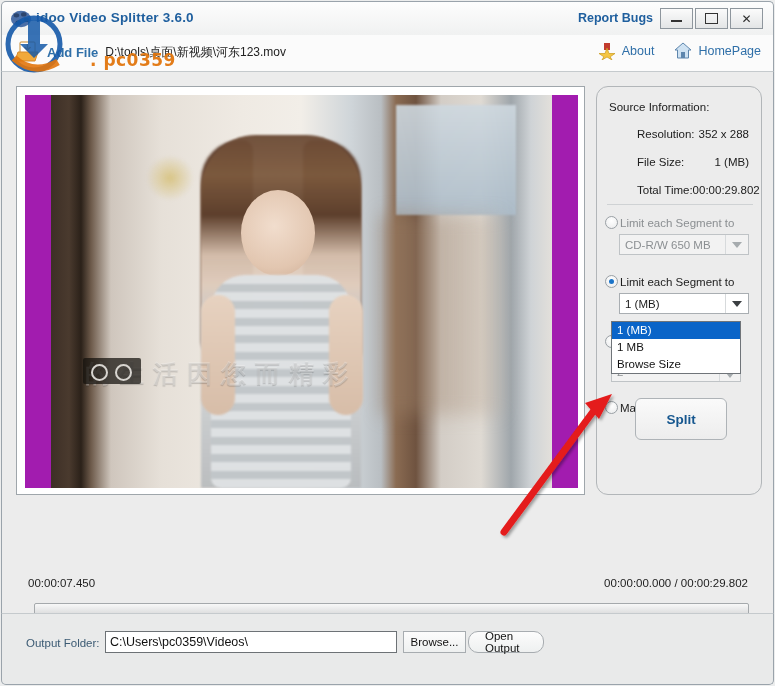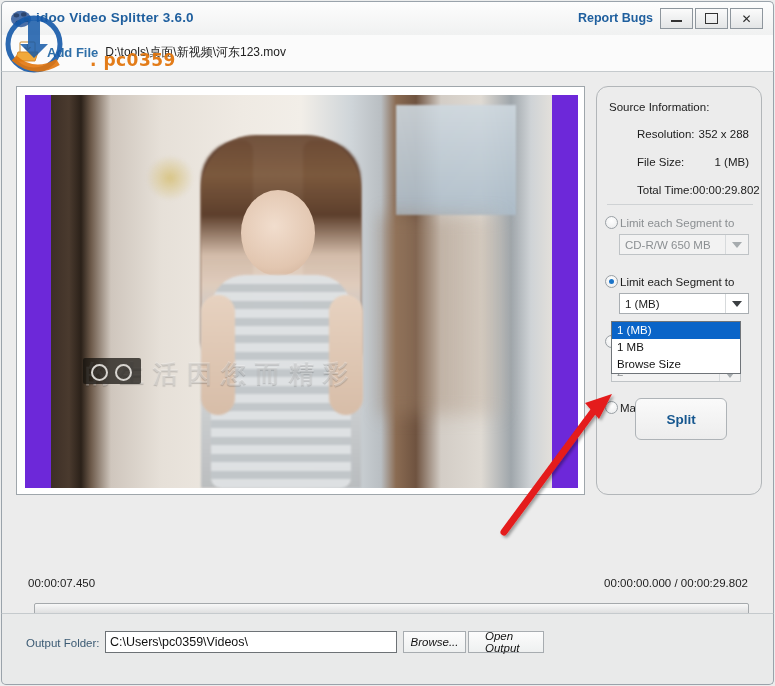--- a/index.html
+++ b/index.html
@@ -33,21 +33,21 @@
   .tb-item{display:flex;align-items:center;gap:6px;cursor:pointer;}
   .tb-item span.lbl{font-size:12.5px;color:#2f6fa8;white-space:nowrap;}
 
   
   .body{position:absolute;left:1px;top:72px;width:773px;height:541px;box-sizing:border-box;
     background:#ececec;border-left:1px solid #9aa3ab;border-right:1px solid #9aa3ab;}
 
   
   .stage{position:absolute;left:14px;top:14px;width:569px;height:409px;box-sizing:border-box;
     background:#ffffff;border:1px solid #9fa6ab;}
-  .video{position:absolute;left:8px;top:8px;width:553px;height:393px;background:#6d28d9;overflow:hidden;}
+  .video{position:absolute;left:8px;top:8px;width:553px;height:393px;background:#a21caf;overflow:hidden;}
   .vframe{position:absolute;left:26px;top:0;width:501px;height:393px;overflow:hidden;
      background:
        radial-gradient(ellipse 120px 200px at 46% 55%, rgba(120,80,60,.0) 0%, rgba(0,0,0,0) 70%),
        linear-gradient(90deg,
          #3d2f26 0px, #4a3a2e 18px, #2b2119 30px, #6d5a4a 40px,
          #cfc6bd 60px, #e6e0d8 110px, #efeae3 190px,
          #f2eee8 250px, #cfd5d9 300px, #b9bec2 330px,
          #8a6b52 345px, #6f5340 365px,
          #d3cdc6 390px, #dfdad3 430px,
          #9fa6ab 460px, #cfd3d6 480px, #e3e0db 501px);}
@@ -158,23 +158,23 @@
 
   
   .footer{position:absolute;left:1px;top:613px;width:773px;height:72px;box-sizing:border-box;
     background:#e9eaea;border:1px solid #9aa3ab;border-top:1px solid #c5cacd;border-radius:0 0 5px 5px;}
   .outlabel{position:absolute;left:24px;top:23px;font-size:11.5px;color:#3b5a73;}
   .outinput{position:absolute;left:103px;top:17px;width:292px;height:22px;box-sizing:border-box;
     border:1px solid #6d7276;background:#fff;padding:0 4px;font-family:inherit;font-size:12.5px;color:#111;cursor:text;
     display:flex;align-items:center;}
   .fbtn{position:absolute;top:17px;height:22px;box-sizing:border-box;border:1px solid #a7acb0;
     background:linear-gradient(#fcfcfc,#eef0f0);font-size:11.5px;color:#111;display:flex;align-items:center;justify-content:center;
-    cursor:pointer;padding:0 16px;font-style:italic;}
+    cursor:pointer;padding:0 16px;}
   .fbtn.browse{left:401px;width:63px;}
-  .fbtn.openout{left:466px;width:76px;}
+  .fbtn.openout{left:466px;width:76px;border-radius:10px;}
 
   
   .annot{position:absolute;left:480px;top:295px;width:170px;height:200px;pointer-events:none;z-index:60;}
 
   
   .wm{position:absolute;left:0;top:8px;width:340px;height:72px;pointer-events:none;z-index:90;}
   .wm-text{position:absolute;left:58px;top:14px;font-family:"DejaVu Sans",sans-serif;font-size:27px;font-weight:bold;
     color:#1559a8;letter-spacing:2px;white-space:nowrap;opacity:.92;}
   .wm-sub{position:absolute;left:90px;top:42px;font-family:"DejaVu Sans",sans-serif;font-size:17px;font-weight:bold;
     color:#e2760d;letter-spacing:.5px;white-space:nowrap;opacity:.95;}
@@ -210,20 +210,36 @@
   <div class="toolbar">
     <div class="addfile-wrap">
       <svg width="24" height="22" viewBox="0 0 24 22">
         <rect x="4" y="1" width="15" height="12" rx="1" fill="#fff" stroke="#c98a2e"></rect>
         <path d="M2 11 h20 l-3 9 h-20 z" fill="#f2a93b" stroke="#d8892a"></path>
         <path d="M11.5 3 v5 M8.5 6 l3 3 l3 -3" stroke="#d8892a" stroke-width="1.6" fill="none"></path>
       </svg>
       <span class="addfile-label">Add File</span>
       <span class="addfile-path">D:\tools\桌面\新视频\河东123.mov</span>
     </div>
+    <div class="tb-right">
+      <div class="tb-item">
+        <svg width="18" height="18" viewBox="0 0 18 18">
+          <rect x="6" y="1" width="6" height="7" fill="#c23b2e"></rect>
+          <polygon points="9,6 11,11.5 17,11.5 12.2,14.8 14,18 9,15 4,18 5.8,14.8 1,11.5 7,11.5" fill="#f5c542" stroke="#c99a1c" stroke-width=".7"></polygon>
+        </svg>
+        <span class="lbl">About</span>
+      </div>
+      <div class="tb-item">
+        <svg width="18" height="18" viewBox="0 0 18 18">
+          <path d="M9 1 L17 8 H14.5 V16 H3.5 V8 H1 Z" fill="#cfe2f2" stroke="#5e86ad"></path>
+          <rect x="7" y="10" width="4" height="6" fill="#5e86ad"></rect>
+        </svg>
+        <span class="lbl">HomePage</span>
+      </div>
+    </div>
   </div>
 
   <div class="body">
 
     <div class="stage">
       <div class="video">
         <div class="vframe">
           <div class="v-win"></div>
           <div class="v-lamp"></div>
           <div class="v-hairL"></div>

